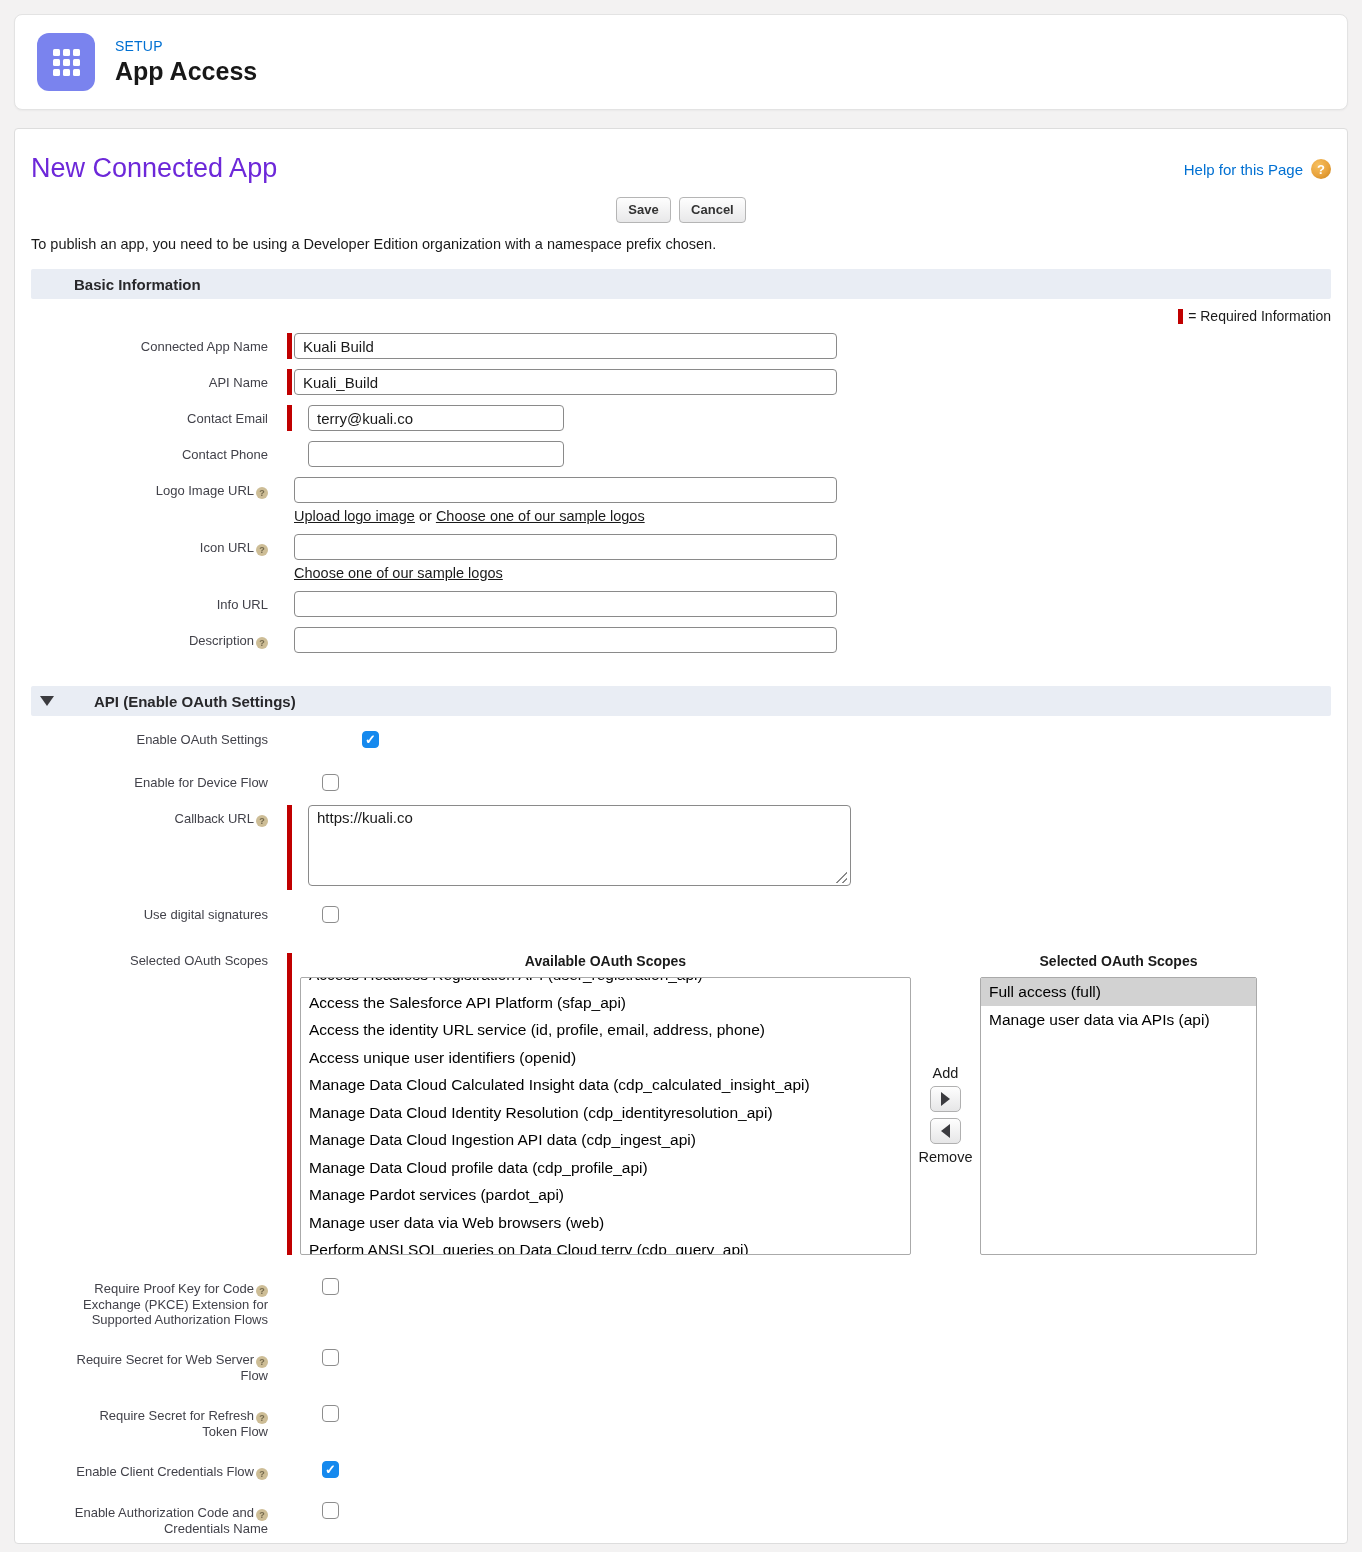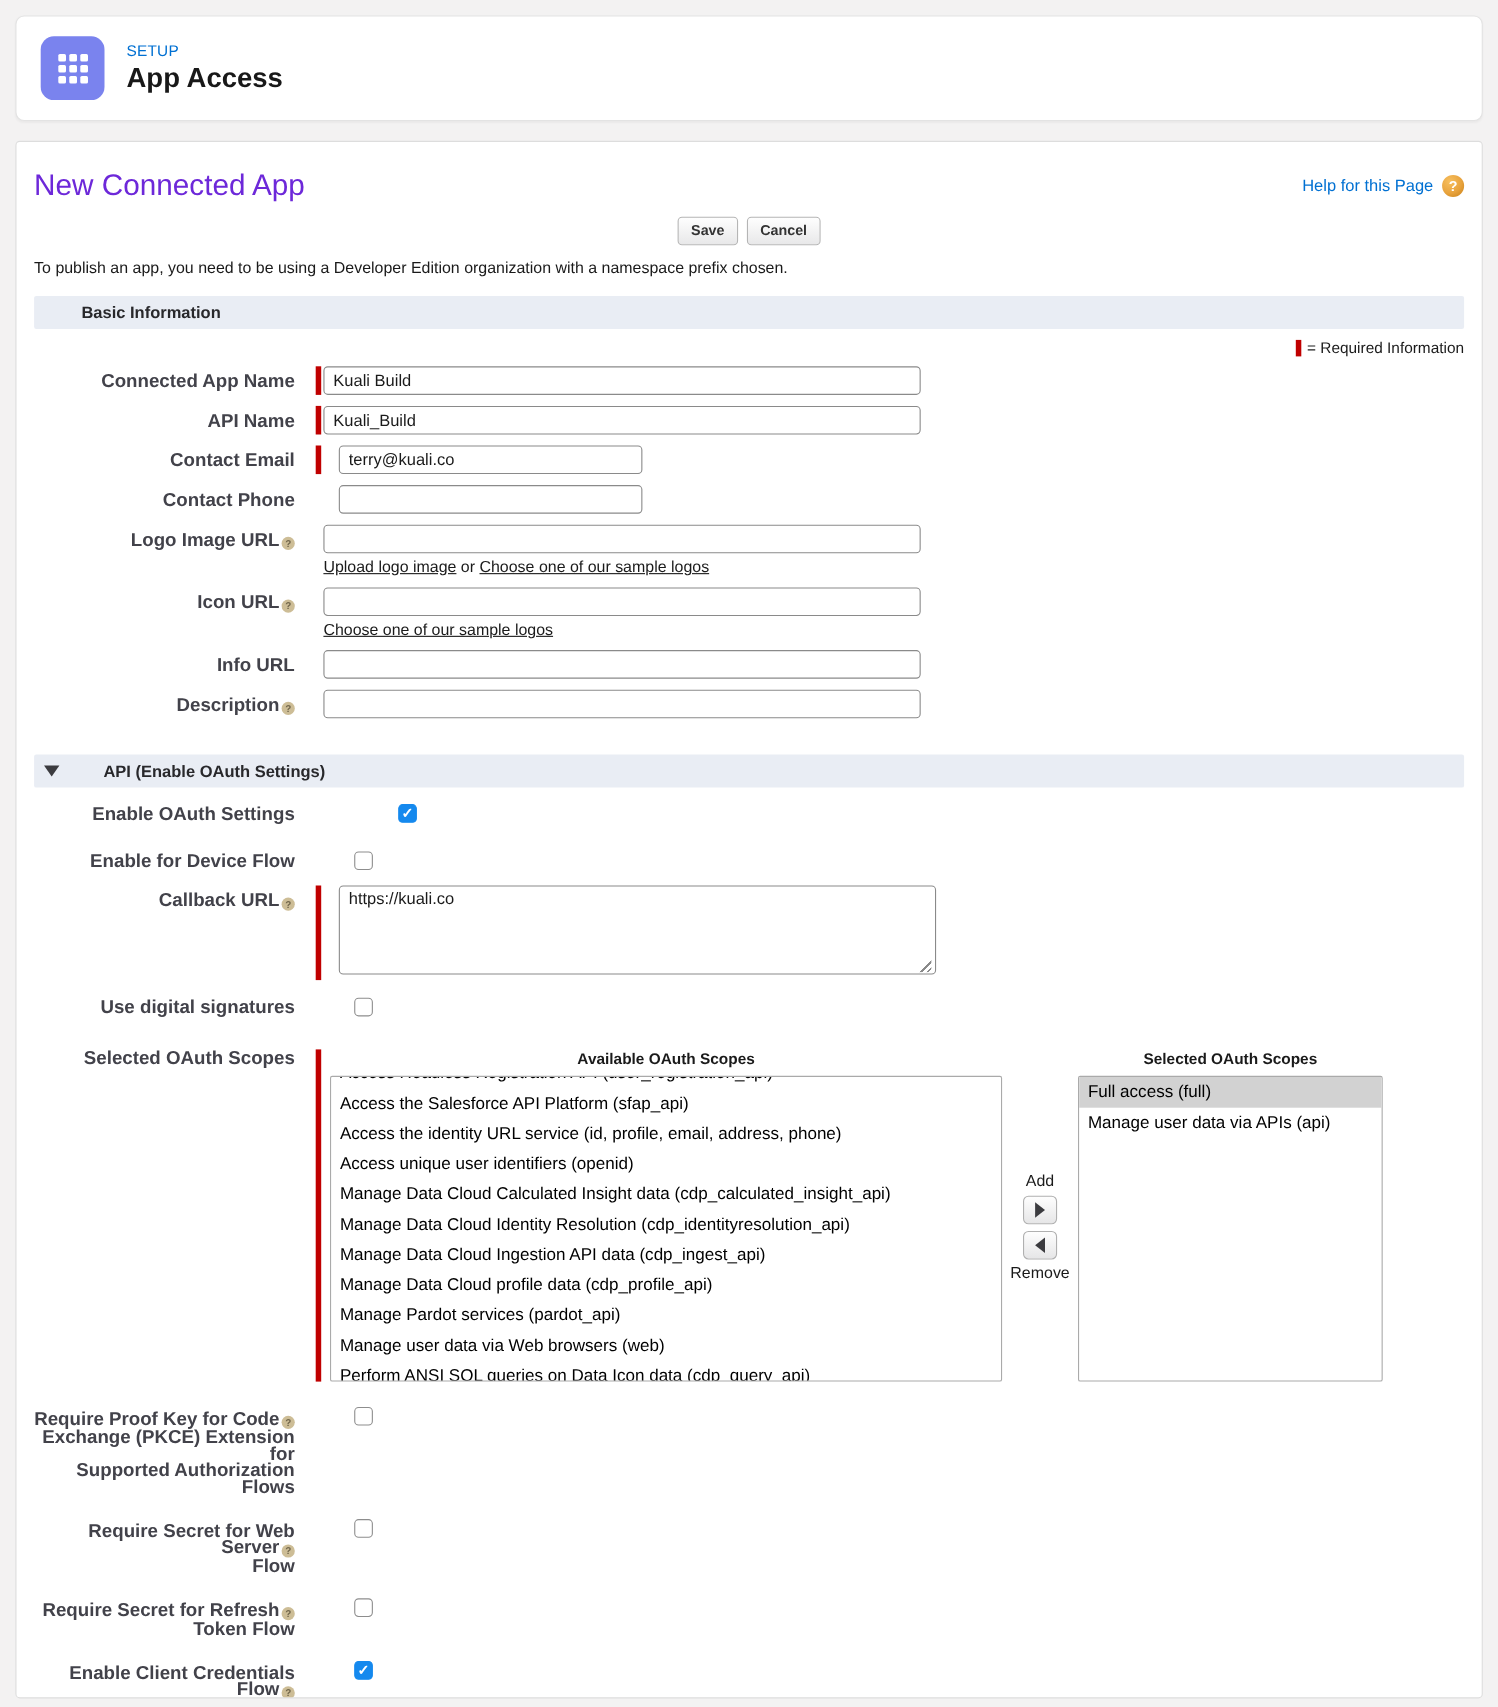--- a/index.html
+++ b/index.html
@@ -116,41 +116,41 @@
     gap:5px;
   }
   .req-chip { width:5px; height:15px; background:#c00000; display:inline-block; }
 
   
   .form-area { margin-top:9px; }
   .form-row { display:flex; margin-bottom:10px; }
   .flabel {
     width:237px; flex:0 0 237px;
     text-align:right;
-    font-size:17px; font-weight:700; color:#42424a;
+    font-size:13px; font-weight:400; color:#42424a;
     padding-top:6px;
     line-height:15px;
   }
   .fcontrol { margin-left:19px; display:flex; align-items:stretch; }
   .req-bar { width:5px; background:#c00000; flex:0 0 5px; }
   .no-req { width:5px; flex:0 0 5px; background:transparent; }
 
   .text-input {
     height:26px;
     border:1px solid #8a8a8a;
     border-radius:4px;
     font-family:"Liberation Sans", sans-serif;
     font-size:15px;
     color:#1a1a1a;
     padding:2px 8px;
     margin-left:2px;
     background:#fff;
   }
   .w-lg { width:543px; }
-  .w-sm { width:276px;margin-left:16px; }
+  .w-sm { width:256px;margin-left:16px; }
 
   .stacked { flex-direction:column; }
   .under-links { margin-left:7px; margin-top:5px; font-size:14.5px; color:#1a1a1a; }
   .ulink { color:#1a1a1a; text-decoration:underline; cursor:pointer; }
 
   .help-mini {
     display:inline-block;
     width:12px; height:12px; border-radius:50%;
     background:#cdbd96;
     color:#73684c;
@@ -444,21 +444,21 @@
                   <div class="scope-item">Access Headless Registration API (user_registration_api)</div>
                   <div class="scope-item">Access the Salesforce API Platform (sfap_api)</div>
                   <div class="scope-item">Access the identity URL service (id, profile, email, address, phone)</div>
                   <div class="scope-item">Access unique user identifiers (openid)</div>
                   <div class="scope-item">Manage Data Cloud Calculated Insight data (cdp_calculated_insight_api)</div>
                   <div class="scope-item">Manage Data Cloud Identity Resolution (cdp_identityresolution_api)</div>
                   <div class="scope-item">Manage Data Cloud Ingestion API data (cdp_ingest_api)</div>
                   <div class="scope-item">Manage Data Cloud profile data (cdp_profile_api)</div>
                   <div class="scope-item">Manage Pardot services (pardot_api)</div>
                   <div class="scope-item">Manage user data via Web browsers (web)</div>
-                  <div class="scope-item">Perform ANSI SQL queries on Data Icon data (cdp_query_api)</div>
+                  <div class="scope-item">Perform ANSI SQL queries on Data Cloud terry (cdp_query_api)</div>
                 </div>
             </div>
           </div>
           <div class="mover-col">
             <div class="mover-label">Add</div>
             <button class="mover-btn">
                 <span class="arr arr-right"></span>
               </button>
             <button class="mover-btn">
                 <span class="arr arr-left"></span>

